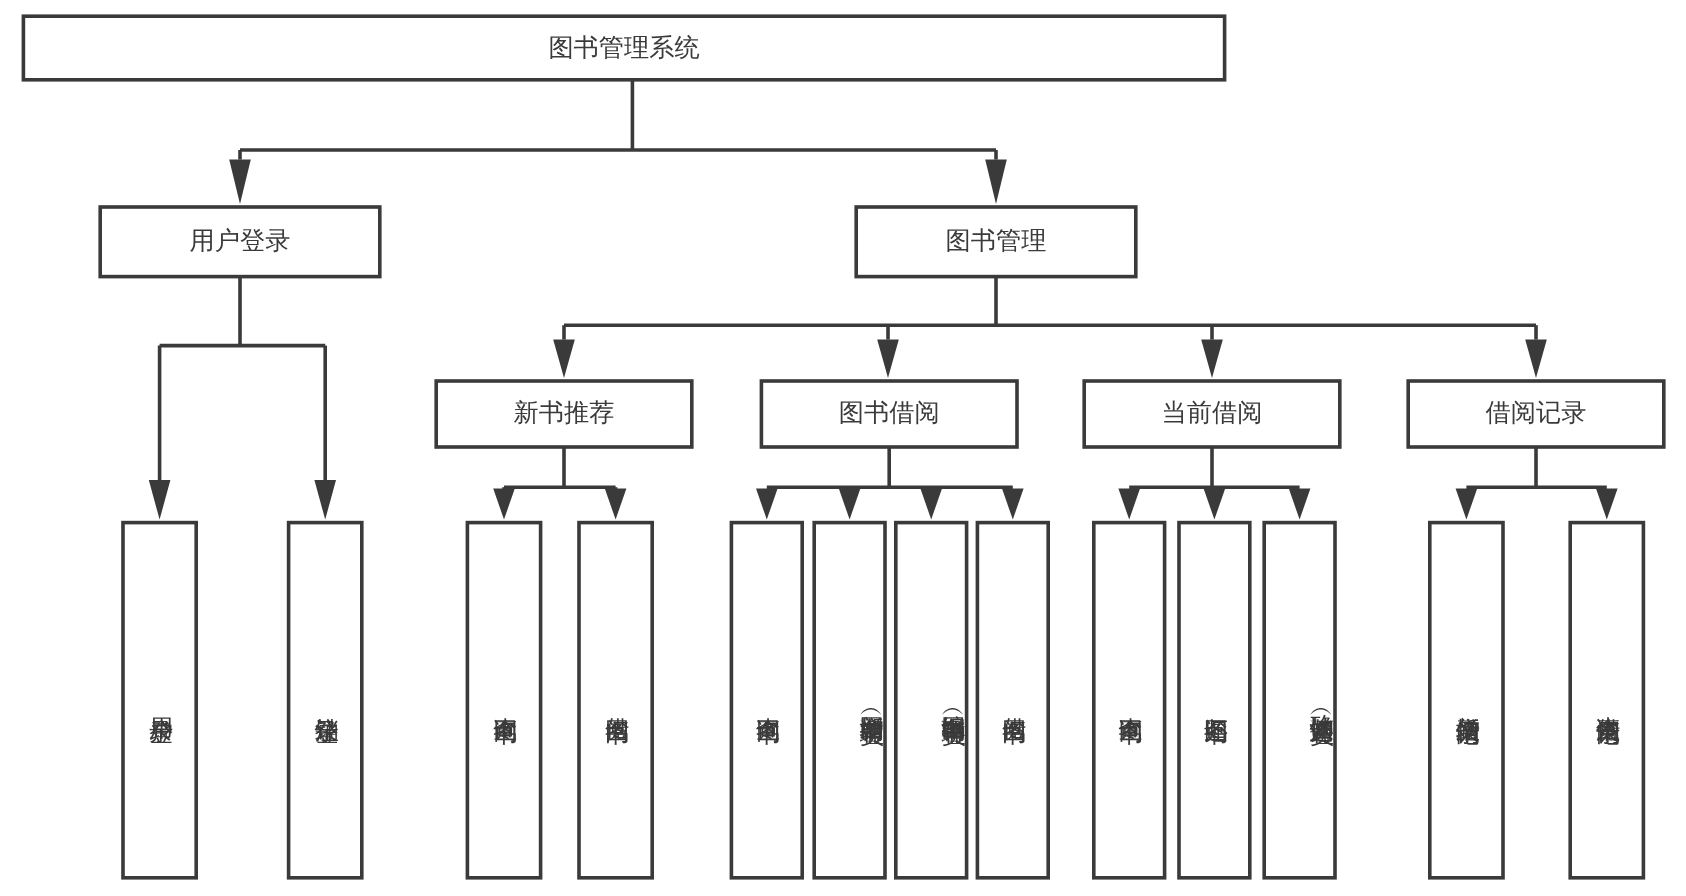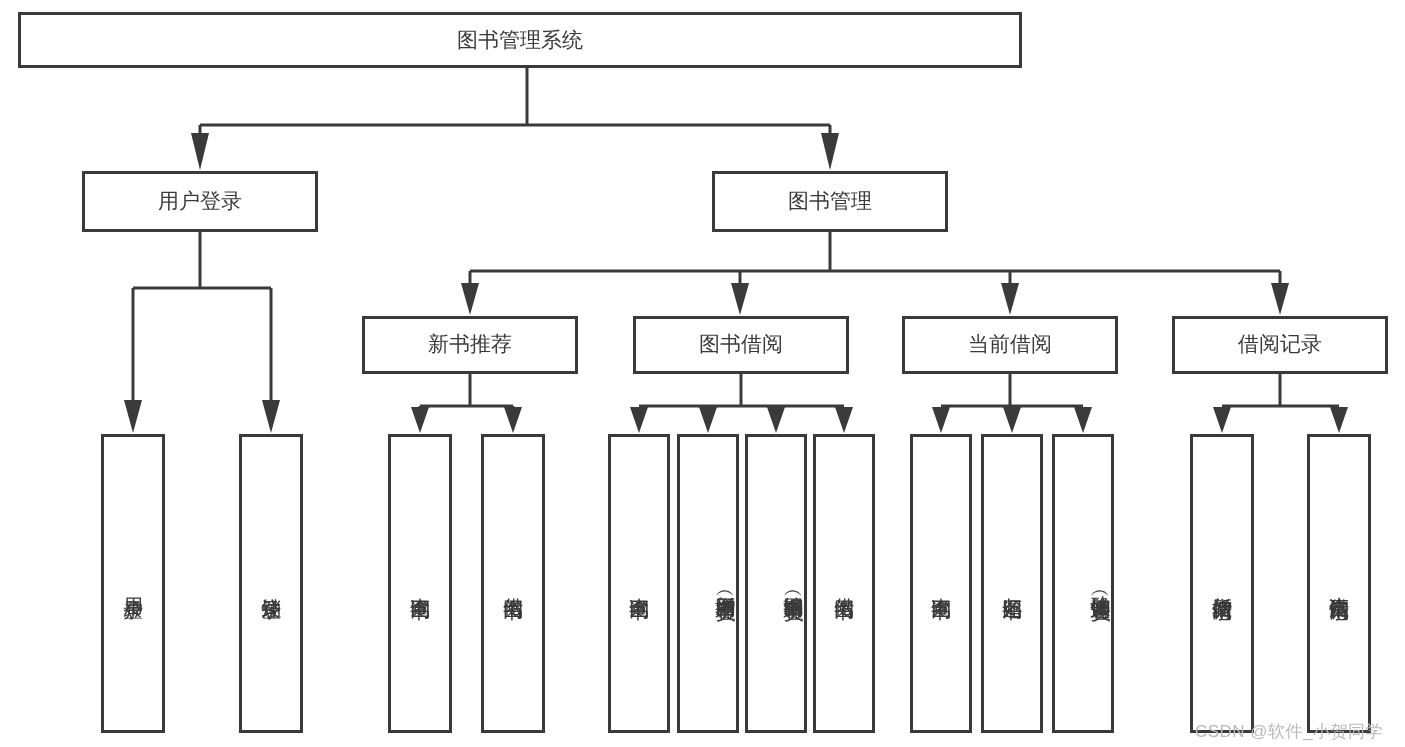--- a/index.html
+++ b/index.html
@@ -214,15 +214,14 @@
   <div class="vlabel" style="left:609px;  top:436px; width:60px; height:296px;">查询图书</div>
   <div class="vlabel" style="left:678px;  top:440px; width:60px; height:288px; align-items:flex-start;">新增图书（管理员）</div>
   <div class="vlabel" style="left:746px;  top:440px; width:60px; height:288px; align-items:flex-start;">编辑图书（管理员）</div>
   <div class="vlabel" style="left:814px;  top:436px; width:60px; height:296px;">借阅图书</div>
   <div class="vlabel" style="left:911px;  top:436px; width:60px; height:296px;">查询图书</div>
   <div class="vlabel" style="left:982px;  top:436px; width:60px; height:296px;">归还图书</div>
   <div class="vlabel" style="left:1053px; top:440px; width:60px; height:288px; align-items:flex-start;">确认归还（管理员）</div>
   <div class="vlabel" style="left:1191px; top:436px; width:62px; height:296px;">新增借阅记录</div>
   <div class="vlabel" style="left:1308px; top:436px; width:62px; height:296px;">查询借阅记录</div>
 
-  <div class="watermark">CSDN @软件_小贺同学</div>
 
 </div>
 
 </body></html>

